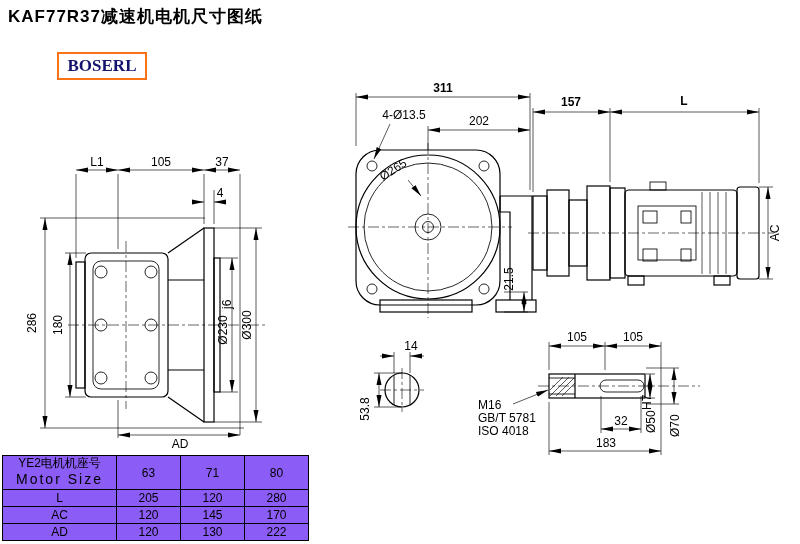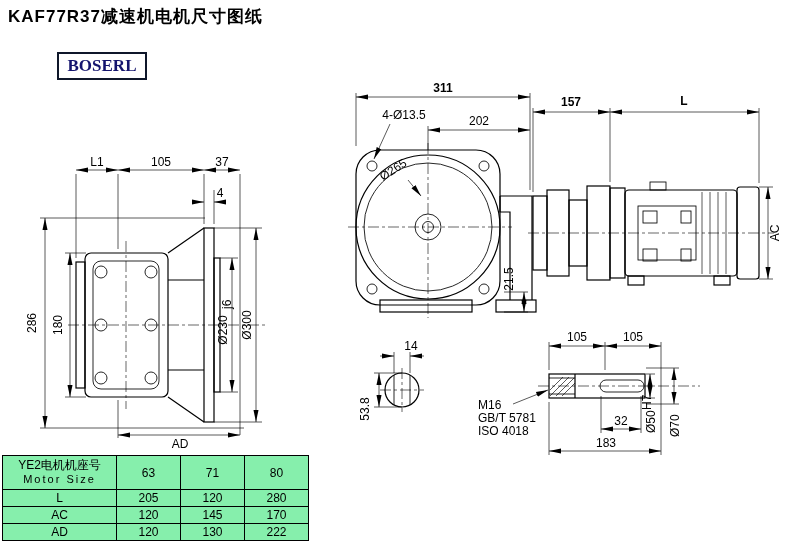--- a/index.html
+++ b/index.html
@@ -1,32 +1,32 @@
 <!DOCTYPE html>
 <html><head>
 <meta charset="utf-8">
 <style>
   *{margin:0;padding:0;box-sizing:border-box}
   html,body{width:800px;height:544px;background:#ffffff;overflow:hidden;
     font-family:"Liberation Sans",sans-serif;position:relative;color:#000}
   .title{position:absolute;left:8px;top:5px;font-size:17px;font-weight:700;letter-spacing:1px}
-  .logo{position:absolute;left:57px;top:52px;width:90px;height:28px;border:2px solid #0f172a;
+  .logo{position:absolute;left:57px;top:52px;width:90px;height:28px;border:2px solid #f97316;
     color:#14146e;font-family:"Liberation Serif",serif;font-size:17px;font-weight:700;
     display:flex;align-items:center;justify-content:center;background:#fff}
   svg.drawing{position:absolute;left:0;top:0}
   text{font-family:"Liberation Sans",sans-serif;font-size:12px;fill:#000}
   .sol{stroke:#000;fill:none;stroke-width:1.2}
   .med{stroke:#000;fill:none;stroke-width:0.85}
   .thin{stroke:#000;fill:none;stroke-width:0.65}
   .cl{stroke:#000;fill:none;stroke-width:0.6;stroke-dasharray:11 3 3 3}
-  table.spec{position:absolute;left:2px;top:455px;border-collapse:collapse;text-align:center;background:#86efac}
+  table.spec{position:absolute;left:2px;top:455px;border-collapse:collapse;text-align:center;background:#8b5cf6}
   table.spec td,table.spec th{border:1px solid #000;font-weight:400;font-size:12px;padding:0;height:17px}
   table.spec th.hdr{width:114px;height:34px;line-height:1.25}
   table.spec th.num{width:64px}
-  table.spec .en{font-size:11px;letter-spacing:2px}
+  table.spec .en{font-size:14px;letter-spacing:2px}
 </style>
 </head>
 <body>
 
 <h1 class="title">KAF77R37减速机电机尺寸图纸</h1>
 <div class="logo">BOSERL</div>
 
 <svg class="drawing" width="800" height="544" viewBox="0 0 800 544">
   <defs>
     <marker id="arr" viewBox="0 0 10 10" markerWidth="12" markerHeight="12" markerUnits="userSpaceOnUse" refX="10" refY="5" orient="auto-start-reverse">

